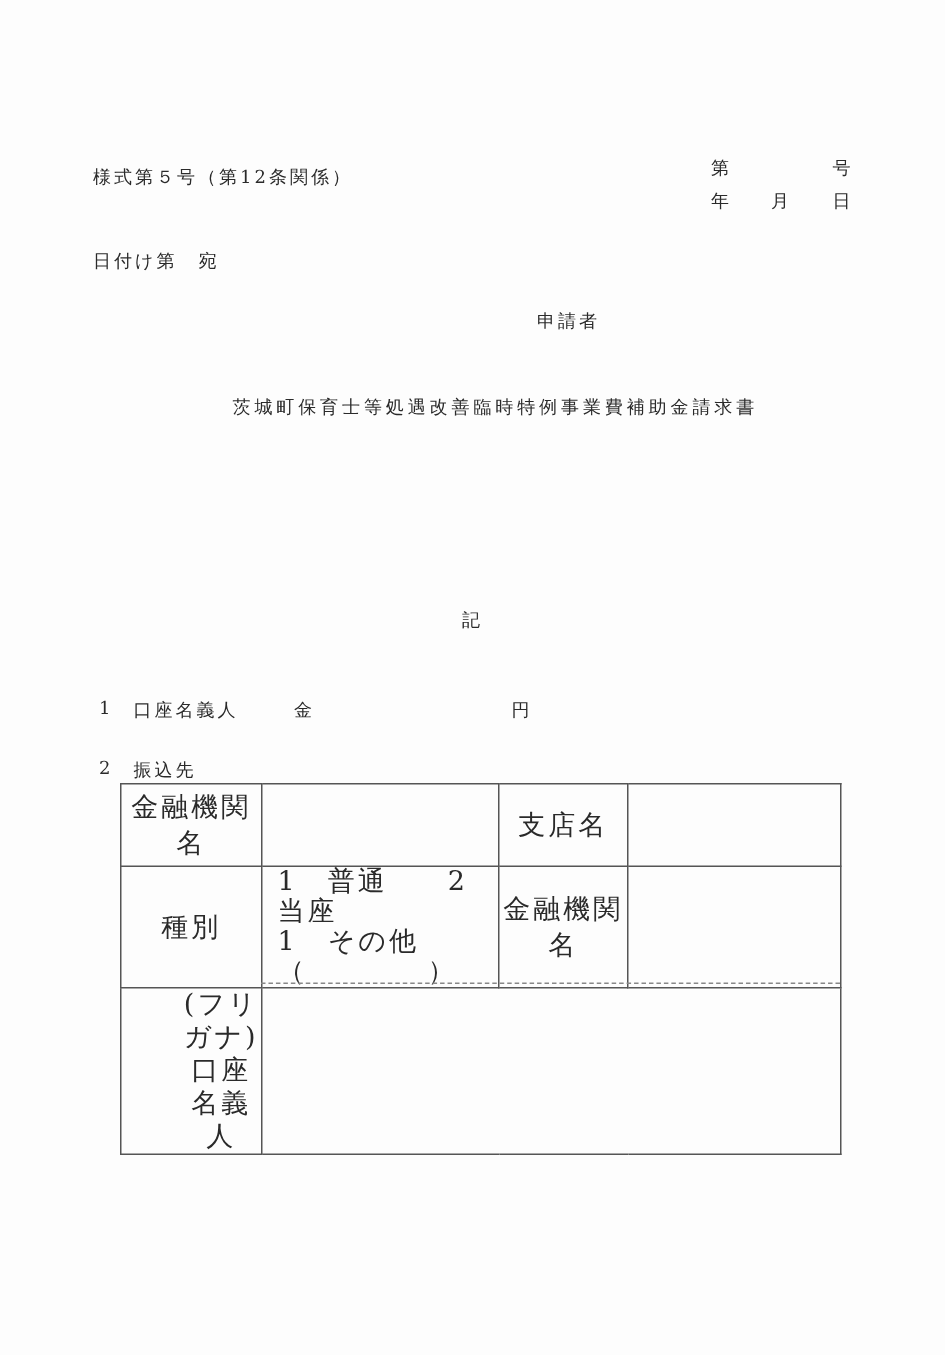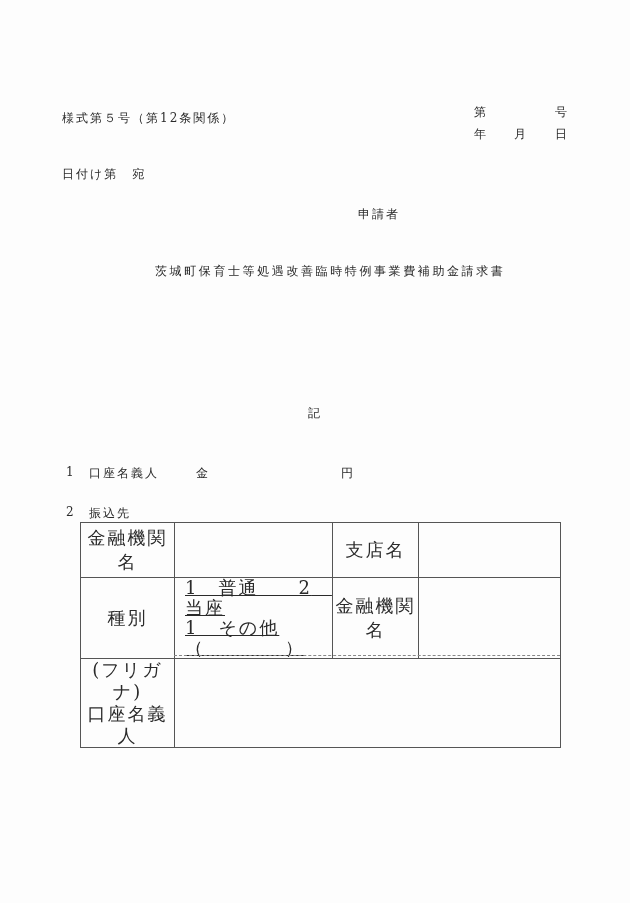--- a/index.html
+++ b/index.html
@@ -4,21 +4,21 @@
 <style>
   html, body { margin:0; padding:0; background:#fdfdfd; }
   body { width:630px; height:903px; position:relative; overflow:hidden;
          font-family:"DejaVu Serif", "Liberation Serif", serif; color:#2a2a2a; font-size:12px; }
   .abs { position:absolute; white-space:nowrap; letter-spacing:2px; }
   .body-text { position:absolute; left:62px; width:500px; line-height:21px; letter-spacing:2.2px; white-space:normal; }
   table.bank { position:absolute; left:80px; top:522px; border-collapse:collapse; }
   table.bank td { border:1px solid #555; font-size:18px; letter-spacing:2px; padding:0; vertical-align:middle; }
   td.lbl { text-align:center; }
   .dash { border-top:1px dashed #888; position:absolute; left:174px; width:386px; top:655px; }
-  .col2 { padding-left:10px !important; line-height:20px;text-decoration:underline; }
+  .col2 { padding-left:10px !important; line-height:20px; }
 </style>
 </head>
 <body>
 
 <div class="abs" style="left:62px;top:66px;margin-top:44px;">様式第５号（第12条関係）</div>
 
 <div class="abs" style="left:474px;top:104px;">第</div>
 <div class="abs" style="left:555px;top:104px;">号</div>
 <div class="abs" style="left:474px;top:126px;">年</div>
 <div class="abs" style="left:514px;top:126px;">月</div>
@@ -54,21 +54,21 @@
   <tr style="height:56px;">
     <td class="lbl">種別</td>
     <td class="col2">
       <div>1　普通　　2　当座</div>
       <div>1　その他（　　　　）</div>
     </td>
     <td class="lbl">金融機関名</td>
     <td></td>
   </tr>
   <tr style="height:61px;">
-    <td class="lbl" style="line-height:22px;">
+    <td class="lbl" style="line-height:22px;padding-left:40px;">
       <div>(フリガナ)</div>
       <div>口座名義人</div>
     </td>
     <td colspan="3">
       <div style="height:22px;"></div>
       <div style="height:22px;"></div>
     </td>
   </tr>
 </tbody>
   </table>

